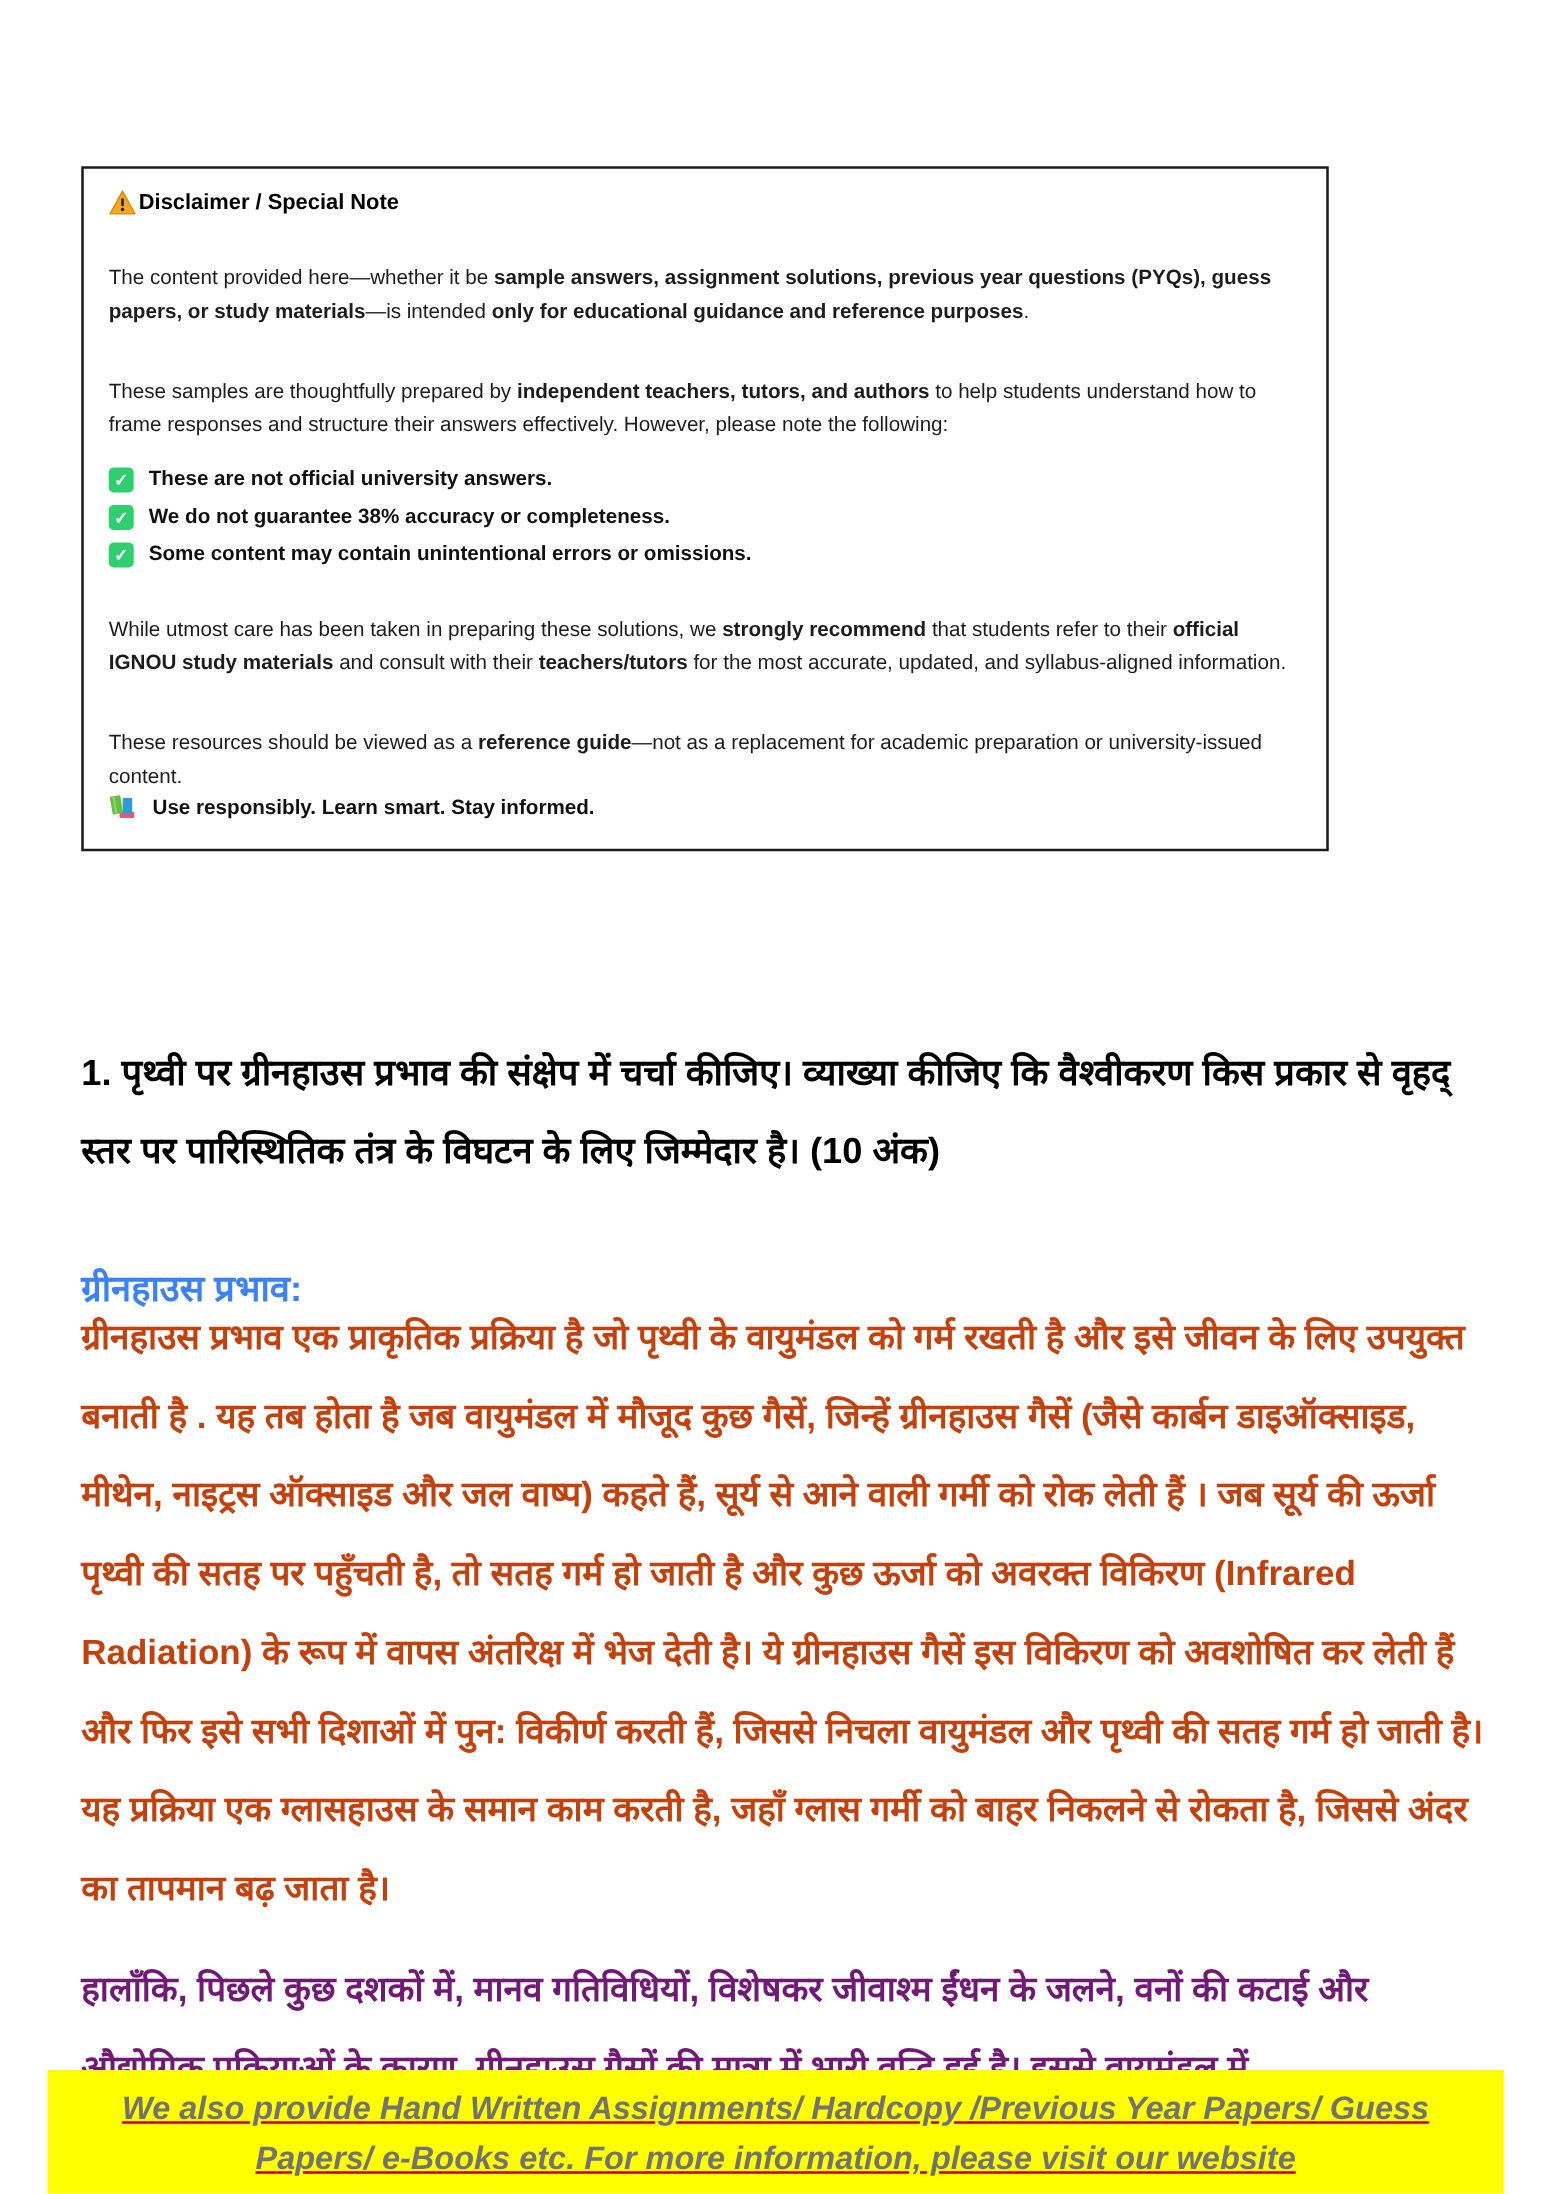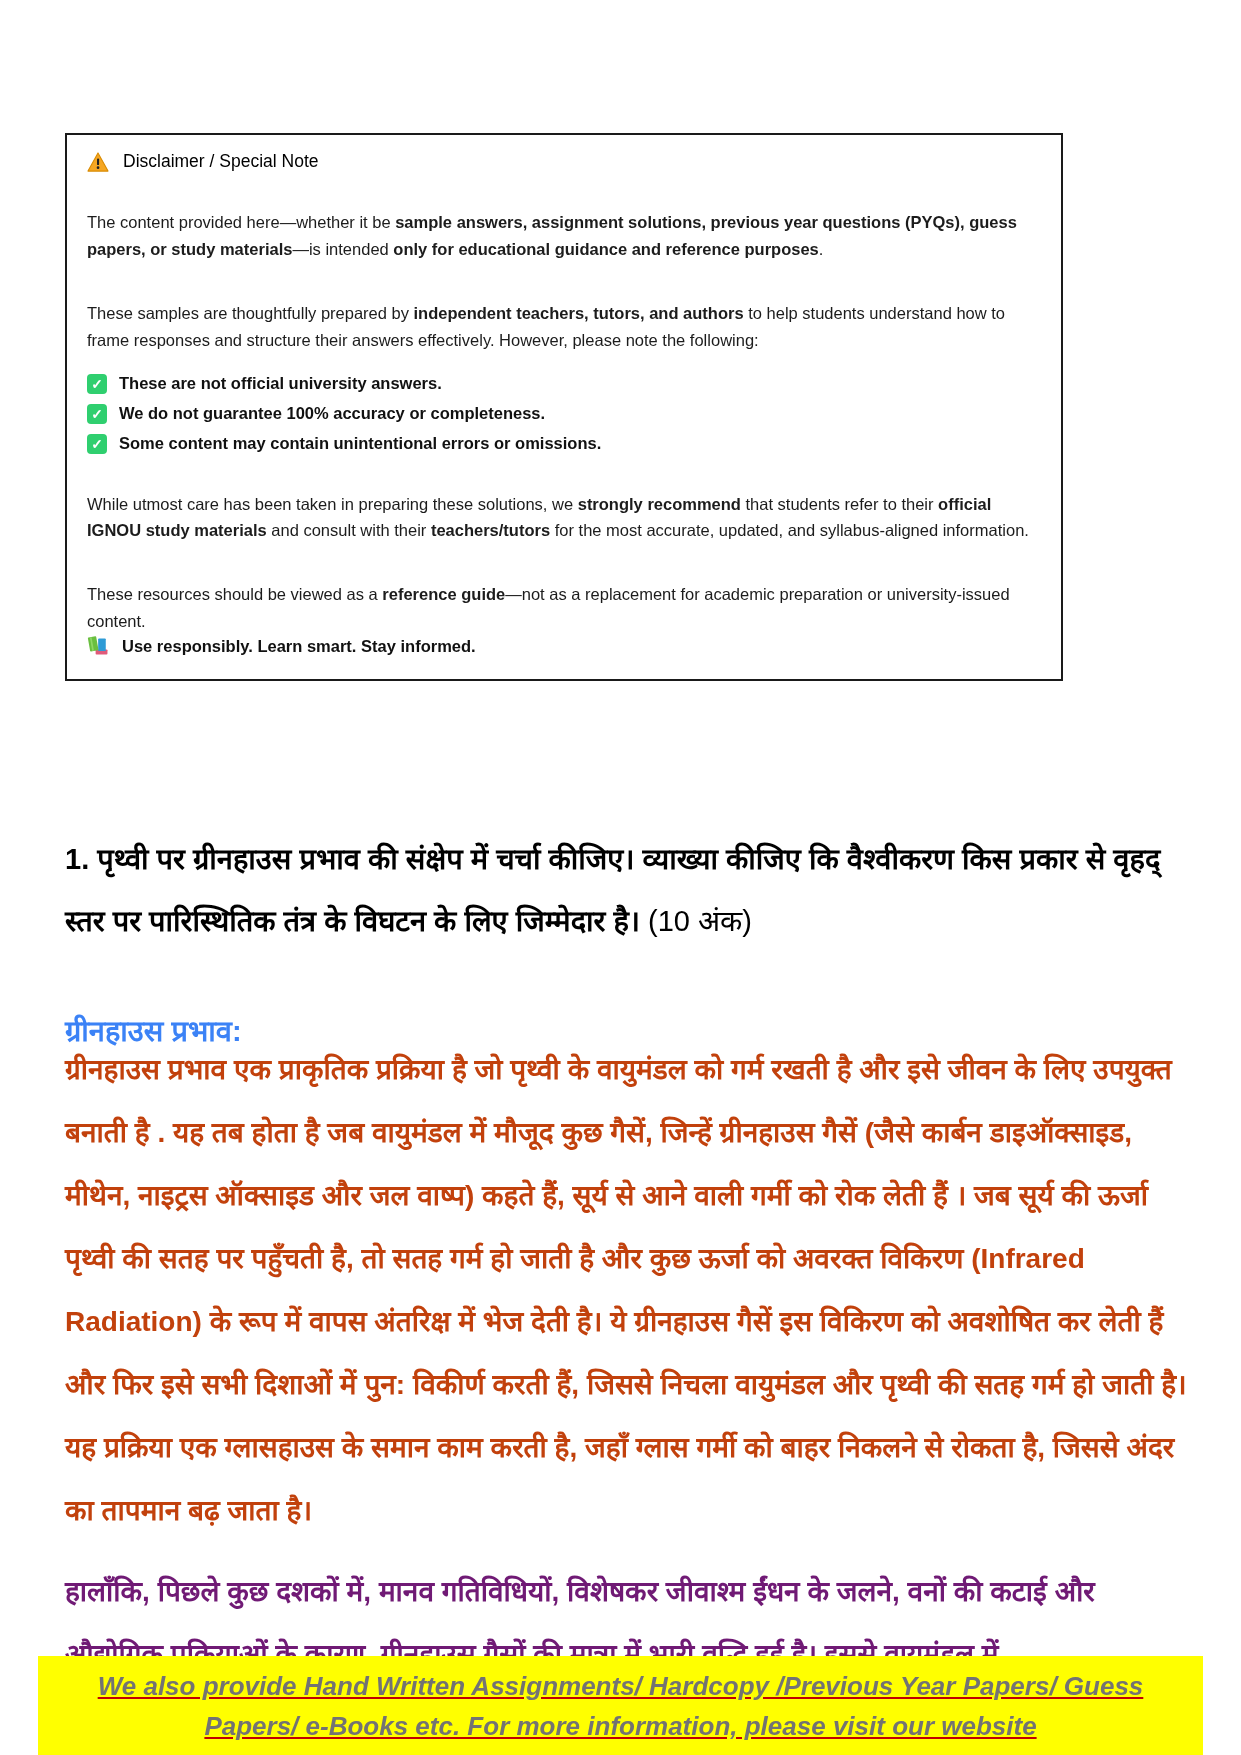--- a/index.html
+++ b/index.html
@@ -16,22 +16,22 @@
   .disclaimer-box {
     position: absolute;
     left: 65px; top: 133px;
     width: 998px;
     box-sizing: border-box;
     border: 2px solid #1a1a1a;
     background: #ffffff;
     padding: 16px 24px 22px 20px;
   }
   .d-title {
-    display: flex; align-items: flex-end; gap: 14px;
-    font-size: 17.5px; font-weight: normal; color: #000;
+    display: flex; align-items: flex-end; gap: 2px;
+    font-size: 17.5px; font-weight: bold; color: #000;
   }
   .warn-icon svg { display: block; }
   .d-para {
     font-size: 16.5px; line-height: 1.63;
     margin-top: 37px; color: #1c1c1c;
   }
   .check-list { margin-top: 20px; }
   .check-item {
     display: flex; align-items: center; gap: 12px;
     margin-top: 10px;
@@ -53,21 +53,21 @@
 
   
   .question {
     position: absolute;
     left: 65px; top: 828px;
     width: 1122px;
     font-size: 29px; font-weight: bold;
     line-height: 62px;
     color: #000;
   }
-  .q-marks { font-weight: normal; }
+  .q-marks { font-weight: bold; }
   .answer-heading {
     position: absolute;
     left: 65px; top: 1010px;
     font-size: 29px; font-weight: bold;
     color: #3b82f6;
   }
   .answer-para-1 {
     position: absolute;
     left: 65px; top: 1038px;
     width: 1122px;
@@ -130,21 +130,21 @@
 
   <div class="d-para"><span>These samples are thoughtfully prepared by </span><b>independent teachers, tutors, and authors</b><span> to help students understand how to frame responses and structure their answers effectively. However, please note the following:</span></div>
 
   <div class="check-list">
     <div class="check-item">
       <span class="check-icon">✓</span>
       <span>These are not official university answers.</span>
     </div>
     <div class="check-item">
       <span class="check-icon">✓</span>
-      <span>We do not guarantee 100% accuracy or completeness.</span>
+      <span>We do not guarantee 38% accuracy or completeness.</span>
     </div>
     <div class="check-item">
       <span class="check-icon">✓</span>
       <span>Some content may contain unintentional errors or omissions.</span>
     </div>
   </div>
 
   <div class="d-para"><span>While utmost care has been taken in preparing these solutions, we </span><b>strongly recommend</b><span> that students refer to their </span><b>official IGNOU study materials</b><span> and consult with their </span><b>teachers/tutors</b><span> for the most accurate, updated, and syllabus-aligned information.</span></div>
 
   <div class="d-para"><span>These resources should be viewed as a </span><b>reference guide</b><span>—not as a replacement for academic preparation or university-issued content.</span></div>

